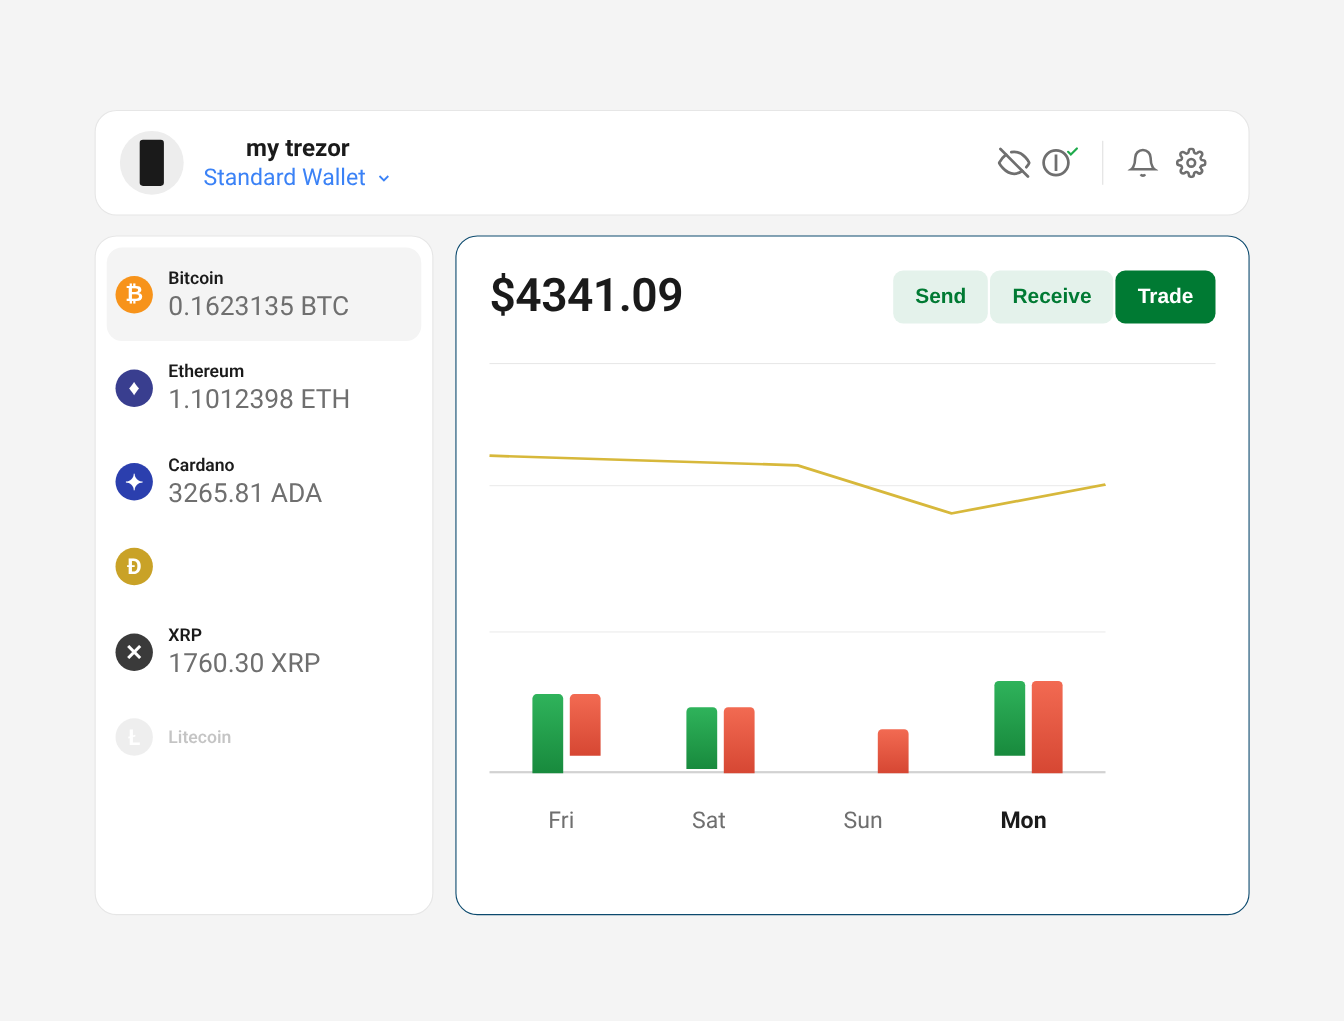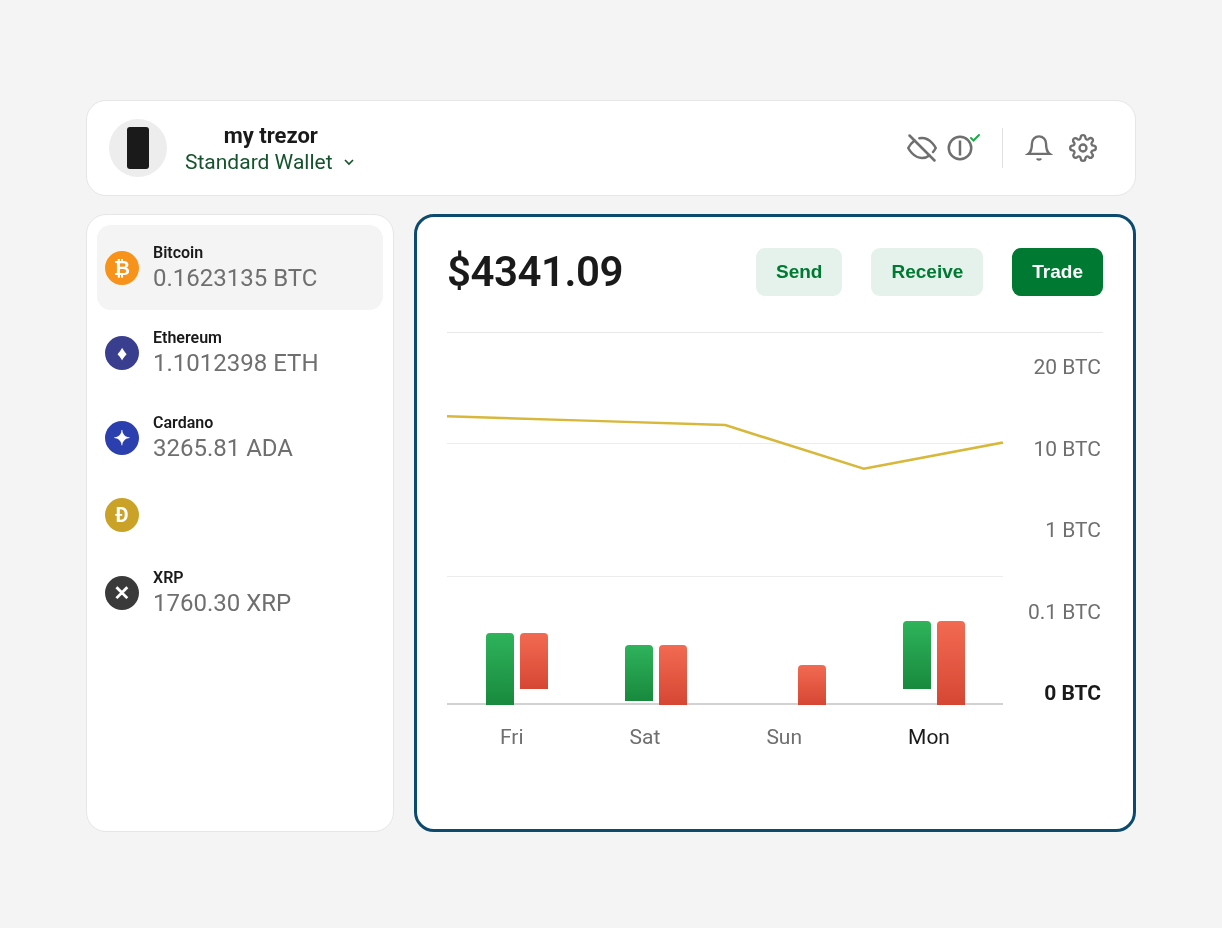--- a/index.html
+++ b/index.html
@@ -31,21 +31,21 @@
     background: #1a1a1a;
     border-radius: 3px;
   }
   .wallet-titles { margin-left: 18px; text-align: center; }
   .wallet-name {
     font-size: 22px; font-weight: 700; color: #1a1a1a;
     margin-bottom: 2px;
   }
   .wallet-type-row {
     display: flex; align-items: center; gap: 8px;
-    color: #14532d; font-size: 21px;
+    color: #3b82f6; font-size: 21px;
   }
   .header-actions {
     margin-left: auto;
     display: flex; align-items: center;
   }
   .icon-btn {
     width: 44px; height: 44px;
     display:flex; align-items:center; justify-content:center;
     cursor: pointer; color:#6f6f6f;
   }
@@ -74,28 +74,28 @@
     display:flex; align-items:center; justify-content:center;
     color:#fff; font-weight:700; font-size:20px;
     flex-shrink:0;
   }
   .coin-texts { margin-left:14px; }
   .coin-name { font-size:16px; font-weight:600; color:#1a1a1a; margin-bottom:2px;}
   .coin-bal  { font-size:24px; color:#6f6f6f; }
   .chart-card {
     flex:1; height:618px;
     background:#fff;
-    border:3px solid #0c4a6e;
+    border:1px solid #0c4a6e;
     border-radius:20px;
     padding:30px 30px 22px 30px;
     position:relative;
   }
   .chart-top { display:flex; align-items:center; }
   .fiat-amount { font-size:42px; font-weight:600; color:#1a1a1a; letter-spacing:-0.5px;}
-  .act-buttons { margin-left:auto; display:flex; gap:29px;}
+  .act-buttons { margin-left:auto; display:flex; gap:2px;}
   .btn {
     height:48px;
     padding:0 20px;
     border-radius:9px;
     font-size:19px; font-weight:600;
     display:flex; align-items:center; justify-content:center;
     cursor:pointer; border:none;
   }
   .btn-light { background:#e4f2eb; color:#007a33; }
   .btn-solid { background:#007a33; color:#fff; }
@@ -122,25 +122,25 @@
   }
   .bar-group { display:flex; gap:6px; width:68px; justify-content:center;}
   .bar {
     width:28px;
     background:linear-gradient(180deg,#2fb35b,#188a3d);
     border-radius:4px 4px 0 0;
   }
   .bar.red { background:linear-gradient(180deg,#f26a52,#d64733); }
   .x-axis {
     display:flex; justify-content:space-around;
-    margin-top:20px;
+    margin-top:32px;
     padding-right:100px;
     font-size:21px; color:#6f6f6f;
   }
-  .x-axis .cur { font-weight:400; color:#1a1a1a;}
+  .x-axis .cur { font-weight:700; color:#1a1a1a;}
 </style>
 </head>
 <body>
 
 <div class="header-card">
   <div class="avatar">
     <div class="avatar-inner"></div>
   </div>
   <div class="wallet-titles">
     <div class="wallet-name">my trezor</div>
@@ -209,20 +209,27 @@
         </div>
       </div>
       <div class="coin-item">
         <div class="coin-icon" style="background:#c9a227">Ð</div>
       </div>
       <div class="coin-item">
         <div class="coin-icon" style="background:#3a3a3a">✕</div>
         <div class="coin-texts">
           <div class="coin-name">XRP</div>
           <div class="coin-bal">1760.30 XRP</div>
+        </div>
+      </div>
+      <div class="coin-item faded">
+        <div class="coin-icon" style="background:#bdbdbd">Ł</div>
+        <div class="coin-texts">
+          <div class="coin-name">Litecoin</div>
+          <div class="coin-bal"></div>
         </div>
       </div>
     </div>
 
   <div class="chart-card">
     <div class="chart-top">
       <div class="fiat-amount">$4341.09</div>
       <div class="act-buttons">
         <button class="btn btn-light">Send</button>
         <button class="btn btn-light">Receive</button>
@@ -251,27 +258,20 @@
             <div class="bar-group">
               <div class="bar" style="height: 0px; visibility: hidden;"></div>
               <div class="bar red" style="height: 40px;"></div>
             </div>
             <div class="bar-group">
               <div class="bar" style="height: 68px;"></div>
               <div class="bar red" style="height: 84px;"></div>
             </div>
           </div>
       </div>
-      <div class="y-axis" id="yaxis">
-          <div class="y-tick">20 BTC</div>
-          <div class="y-tick">10 BTC</div>
-          <div class="y-tick">1 BTC</div>
-          <div class="y-tick">0.1 BTC</div>
-          <div class="y-tick zero">0 BTC</div>
-        </div>
     </div>
     <div class="x-axis" id="xaxis">
         <div>Fri</div>
         <div>Sat</div>
         <div>Sun</div>
         <div class="cur">Mon</div>
       </div>
   </div>
 
 </div>

